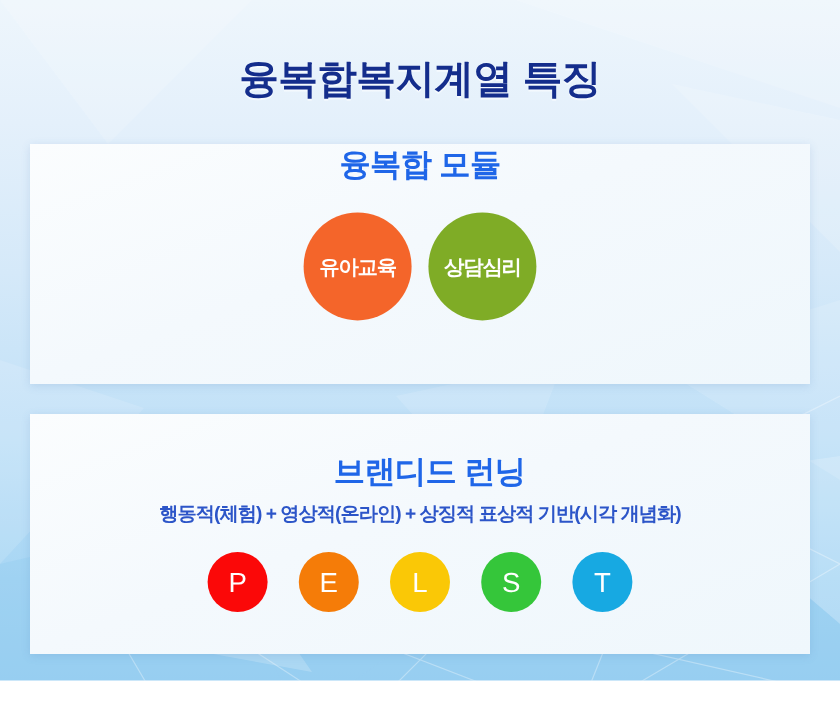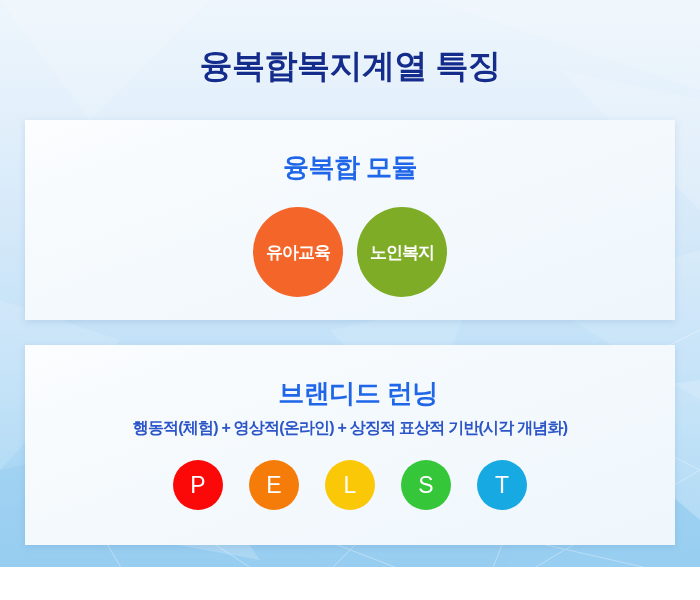--- a/index.html
+++ b/index.html
@@ -45,21 +45,21 @@
   #card-modules { top:120px; height:200px; }
   #card-branded { top:345px; height:200px; }
 
   .card-title {
     text-align:center;
     font-size:26px;
     font-weight:bold;
     letter-spacing:-0.5px;
     color:#1f66e8;
   }
-  #card-modules .card-title { margin-top:30px; }
+  #card-modules .card-title { }
   #card-branded .card-title { margin-top:31px; }
 
   .card-subtitle {
     text-align:center;
     font-size:16px;
     font-weight:bold;
     letter-spacing:-0.8px;
     color:#2c55c8;
     margin-top:7px;
   }
@@ -147,21 +147,21 @@
 
   <h1 class="page-title" style="color: rgb(20, 45, 140);">융복합복지계열 특징</h1>
 
   <section id="card-modules" class="card">
     <h2 class="card-title" style="color: rgb(31, 102, 232);">융복합 모듈</h2>
     <div class="module-row">
       <div class="module-circle" style="background: rgb(244, 101, 42);">
         <span>유아교육</span>
       </div>
       <div class="module-circle" style="background: rgb(127, 172, 38);">
-        <span>노인복지</span>
+        <span>상담심리</span>
       </div>
     </div>
   </section>
 
   <section id="card-branded" class="card">
     <h2 class="card-title" style="color: rgb(31, 102, 232); padding-left: 16px;">브랜디드 런닝</h2>
     <p class="card-subtitle" style="color: rgb(44, 85, 200); text-align: center;">행동적(체험) + 영상적(온라인) + 상징적 표상적 기반(시각 개념화)</p>
     <div class="pelst-row">
       <div class="pelst-circle" style="background: rgb(251, 8, 8);">
         <span>P</span>

